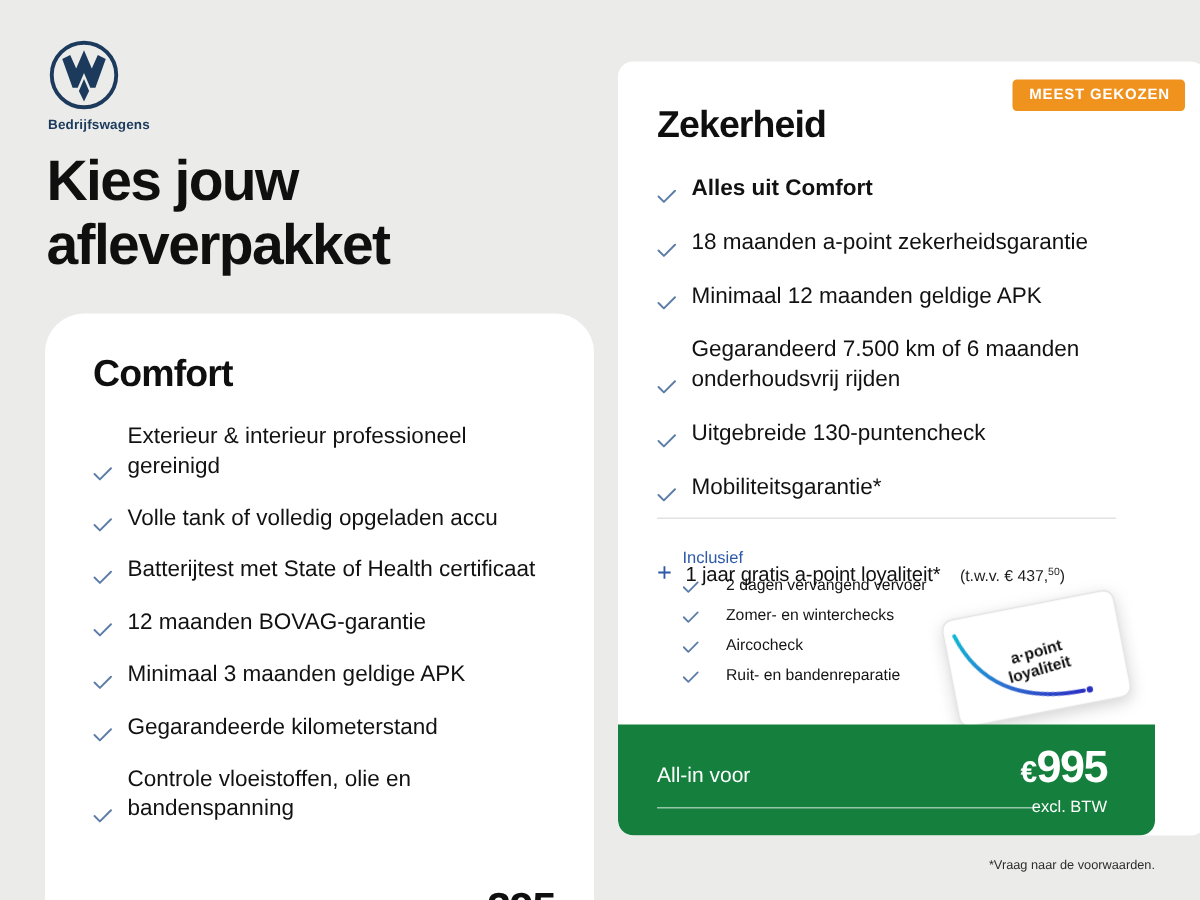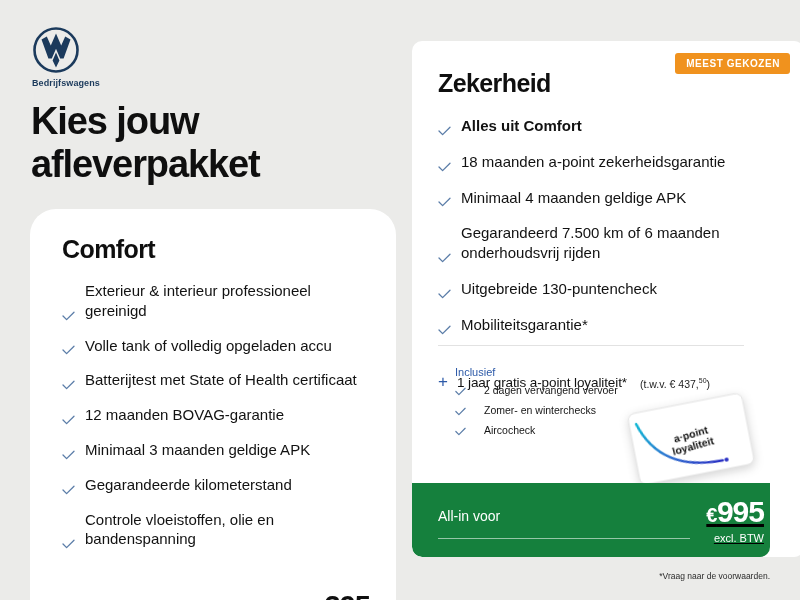--- a/index.html
+++ b/index.html
@@ -108,21 +108,21 @@
     background: #15803d; border-radius: 0 0 10px 10px;
   }
   .allin-label {
     position: absolute; left: 26px; top: 25px;
     font-size: 14px; color: #ffffff;
   }
   .bar-line {
     position: absolute; left: 26px; top: 55px; width: 252px; height: 1px;
     background: rgba(255,255,255,.55);
   }
-  .price-zeker { position: absolute; right: 6px; top: 14px; text-align: right; text-decoration: underline; }
+  .price-zeker { position: absolute; right: 32px; top: 14px; text-align: right; }
   .price-zeker .price-row { color: #ffffff; font-size: 30px; }
   .price-zeker .price-sub { color: #ffffff; }
 
   .footnote {
     position: absolute; right: 30px; top: 571px;
     font-size: 8.5px; color: #2b2b2b;
   }
 </style>
 </head>
 <body>
@@ -230,21 +230,21 @@
             </svg>
         </span>
         <span class="feat-text">18 maanden a-point zekerheidsgarantie</span>
       </li>
       <li class="feat">
         <span class="chk">
           <svg width="13" height="10" viewBox="0 0 13 10">
               <path d="M1 5 L4.6 8.6 L12 1.2" fill="none" stroke="#5b7da8" stroke-width="1.3" stroke-linecap="round" stroke-linejoin="round"></path>
             </svg>
         </span>
-        <span class="feat-text">Minimaal 4 maanden geldige APK</span>
+        <span class="feat-text">Minimaal 12 maanden geldige APK</span>
       </li>
       <li class="feat">
         <span class="chk">
           <svg width="13" height="10" viewBox="0 0 13 10">
               <path d="M1 5 L4.6 8.6 L12 1.2" fill="none" stroke="#5b7da8" stroke-width="1.3" stroke-linecap="round" stroke-linejoin="round"></path>
             </svg>
         </span>
         <span class="feat-text">Gegarandeerd 7.500 km of 6 maanden onderhoudsvrij rijden</span>
       </li>
       <li class="feat">
@@ -293,20 +293,28 @@
       <span>Zomer- en winterchecks</span>
     </li>
     <li class="incl-item">
       <span class="chk">
         <svg width="11" height="9" viewBox="0 0 13 10">
             <path d="M1 5 L4.6 8.6 L12 1.2" fill="none" stroke="#5b7da8" stroke-width="1.4" stroke-linecap="round" stroke-linejoin="round"></path>
           </svg>
       </span>
       <span>Aircocheck</span>
     </li>
+    <li class="incl-item">
+      <span class="chk">
+        <svg width="11" height="9" viewBox="0 0 13 10">
+            <path d="M1 5 L4.6 8.6 L12 1.2" fill="none" stroke="#5b7da8" stroke-width="1.4" stroke-linecap="round" stroke-linejoin="round"></path>
+          </svg>
+      </span>
+      <span>Ruit- en bandenreparatie</span>
+    </li>
   </ul>
 
   <div class="loyalty-card">
     <svg width="118" height="74" viewBox="0 0 118 74">
       <defs>
         <linearGradient id="swoosh" x1="0" y1="0" x2="1" y2="1">
           <stop offset="0%" stop-color="#0fb7d4"></stop>
           <stop offset="55%" stop-color="#2f6fd0"></stop>
           <stop offset="100%" stop-color="#2a31c4"></stop>
         </linearGradient>

